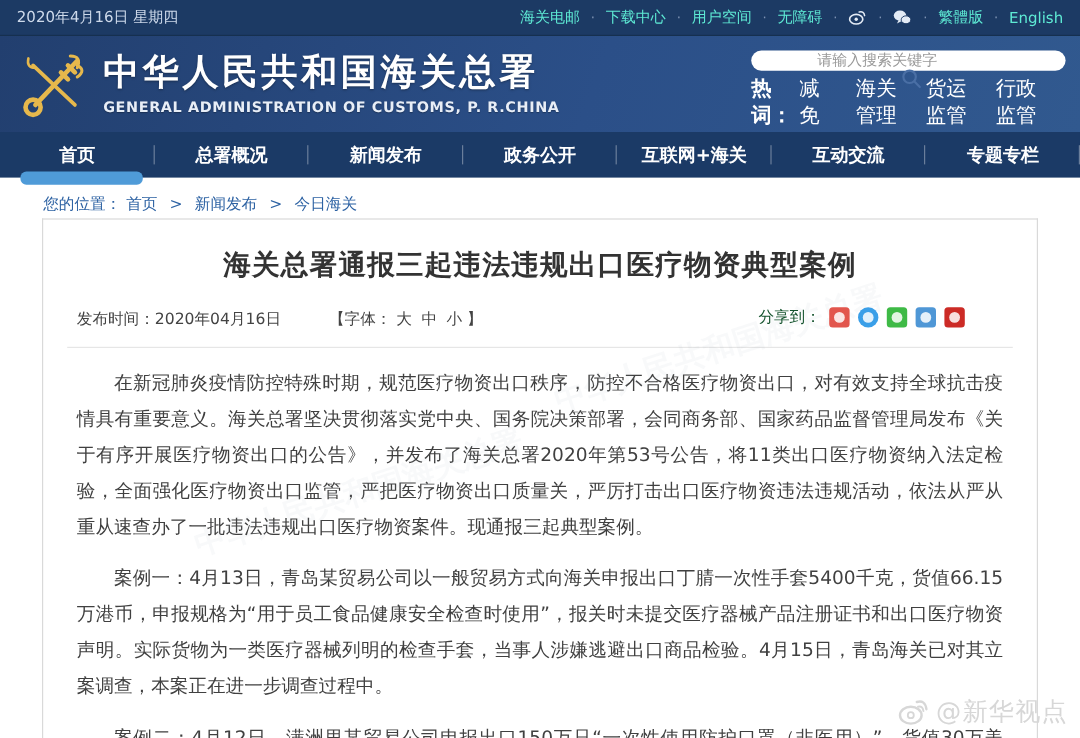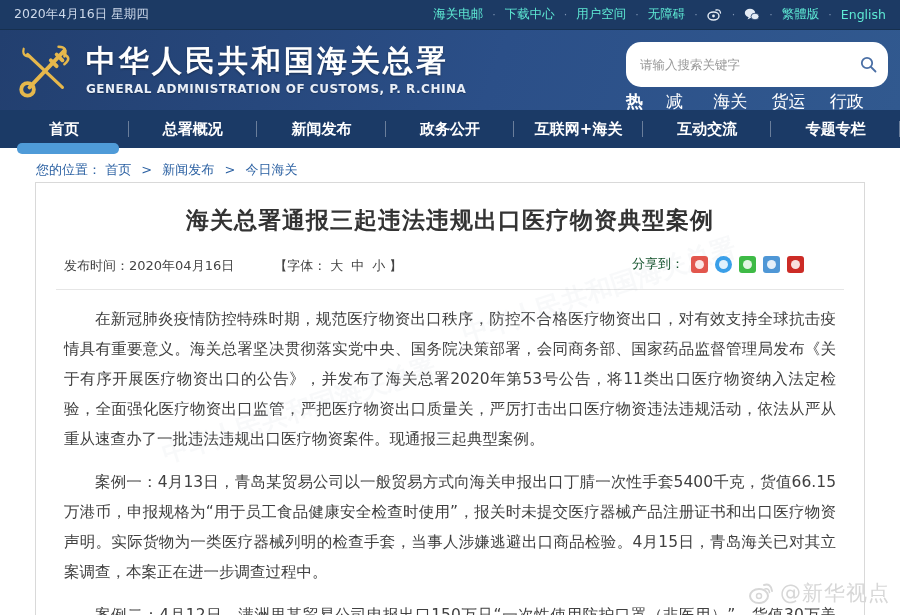--- a/index.html
+++ b/index.html
@@ -12,21 +12,21 @@
   .topbar-right .tlink { color:#5eead4; cursor:pointer; }
   .topbar-right .sep { color:#7e93b3; margin:0 9px; font-size:11px; }
   .topbar .mini-icon { display:inline-flex; width:16px; height:14px; align-items:center; }
 
   
   .banner { height:80px; background:linear-gradient(110deg,#223f6f 0%,#2b4f88 55%,#31598f 100%); position:relative; display:flex; align-items:center; padding:0 14px; color:#fff; }
   .emblem { width:62px; height:62px; margin-right:10px; flex:0 0 auto; cursor:pointer; }
   .site-title-cn { font-size:30px; font-weight:bold; letter-spacing:3px; line-height:1.15; text-shadow:0 1px 2px rgba(0,0,0,.35); }
   .site-title-en { font-size:12px; font-weight:bold; letter-spacing:.5px; color:#e8eef7; margin-top:3px; text-shadow:0 1px 1px rgba(0,0,0,.3); }
   .banner-right { position:absolute; right:12px; top:12px; width:262px; }
-  .searchbox { background:#fff; border-radius:15px; height:45px; display:flex; align-items:center; padding:0 10px 0 14px; }
+  .searchbox { background:#fff; border-radius:15px; height:17px; display:flex; align-items:center; padding:0 10px 0 14px;flex-direction:column; }
   .searchbox input { border:none; outline:none; flex:1; font-size:12.5px; color:#333; font-family:inherit; background:transparent; }
   .searchbox input::placeholder { color:#999; }
   .search-btn { width:20px; height:20px; cursor:pointer; display:flex; align-items:center; justify-content:center; }
   .hotwords { margin-top:3px; font-size:17px; color:#fff; display:flex; }
   .hotwords .hw-label { font-weight:bold; margin-right:6px; }
   .hotwords .hw { margin-right:14px; cursor:pointer; }
 
   
   .nav { height:38px; background:#1b3a66; display:flex; position:relative; }
   .nav-item { flex:1; display:flex; align-items:center; justify-content:center; color:#fff; font-size:15px; font-weight:bold; cursor:pointer; position:relative; }

